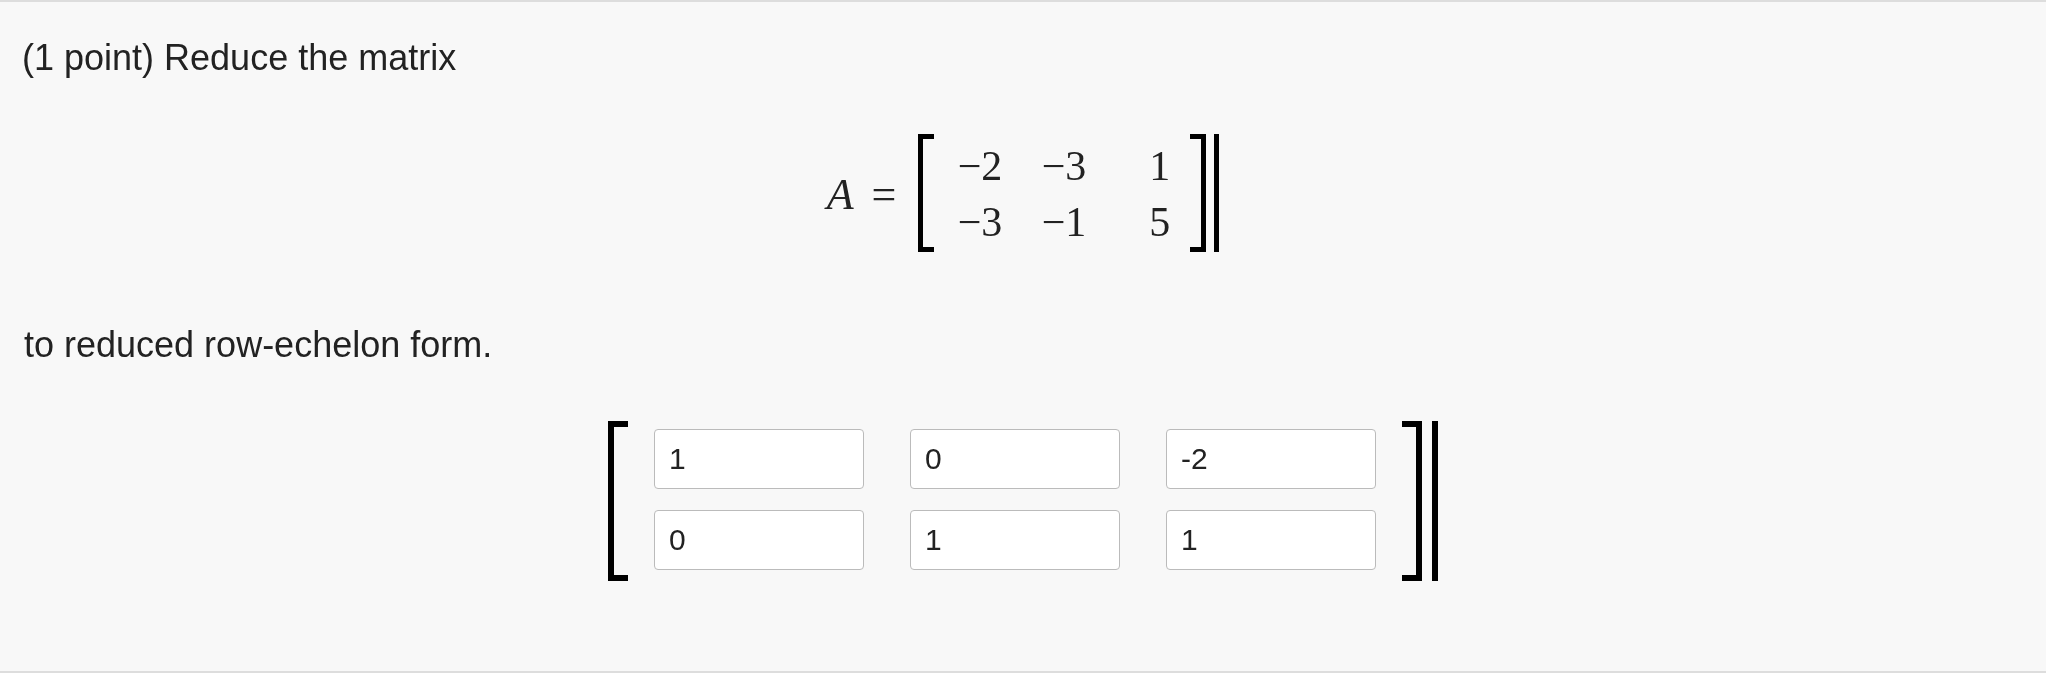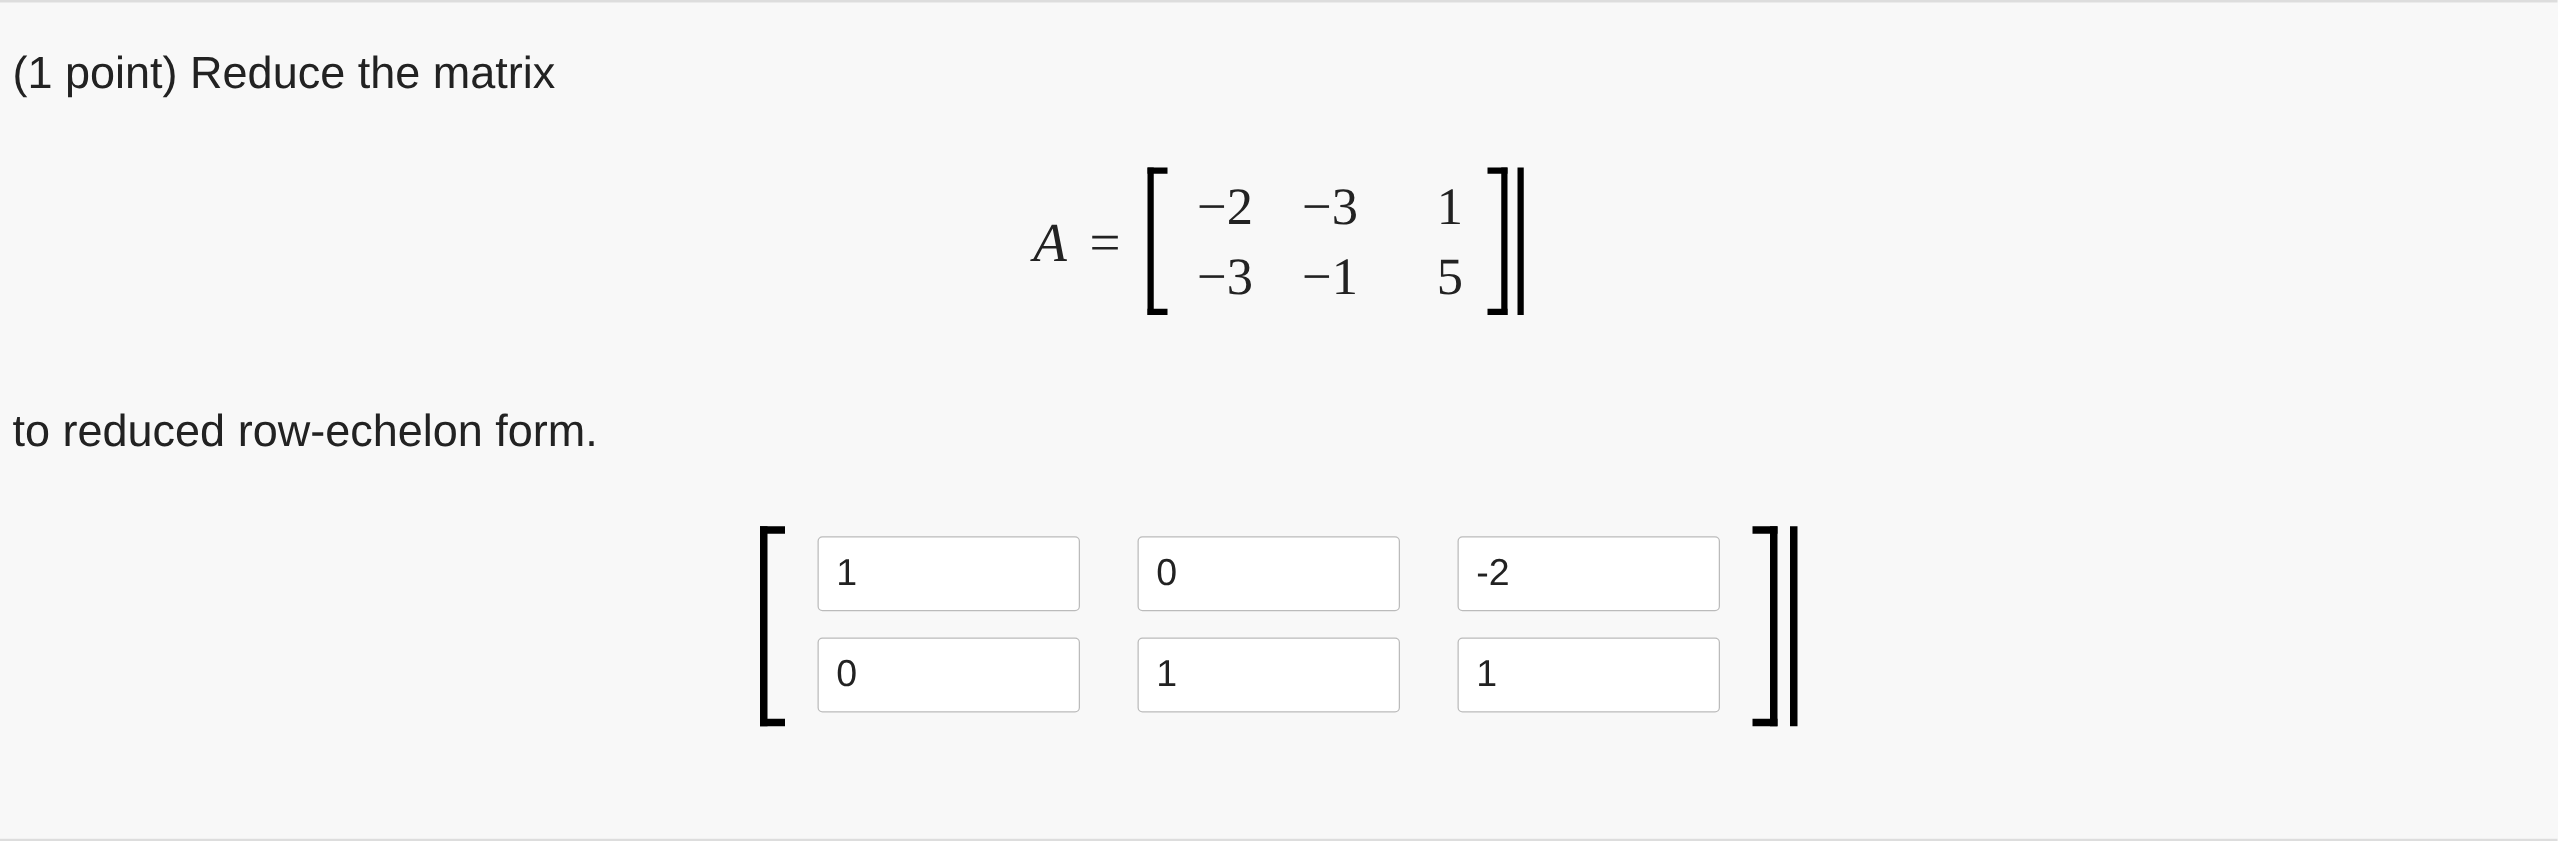--- a/index.html
+++ b/index.html
@@ -12,21 +12,21 @@
       background: #f8f8f8;
       width: 2046px;
       height: 673px;
       border-top: 2px solid #ddd;
       border-bottom: 2px solid #ddd;
       padding: 35px 0 20px 0;
       color: #222;
     }
     .question-text {
       font-size: 36px;
-      padding-left: 10px;
+      padding-left: 22px;
       margin-bottom: 55px;
     }
     .matrix-row {
       display: flex;
       justify-content: center;
       align-items: center;
       margin-bottom: 70px;
       font-family: "Times New Roman", serif;
     }
     .eq-label {
@@ -99,21 +99,21 @@
       text-align: right;
       min-width: 48px;
     }
     .bar-right {
       width: 5px;
       background: #000;
       margin-left: 8px;
     }
     .form-text {
       font-size: 36px;
-      padding-left: 10px;
+      padding-left: 24px;
       margin-bottom: 55px;
     }
     .answer-row {
       display: flex;
       justify-content: center;
       align-items: center;
       font-family: "Times New Roman", serif;
     }
     .answer-grid {
       display: grid;

